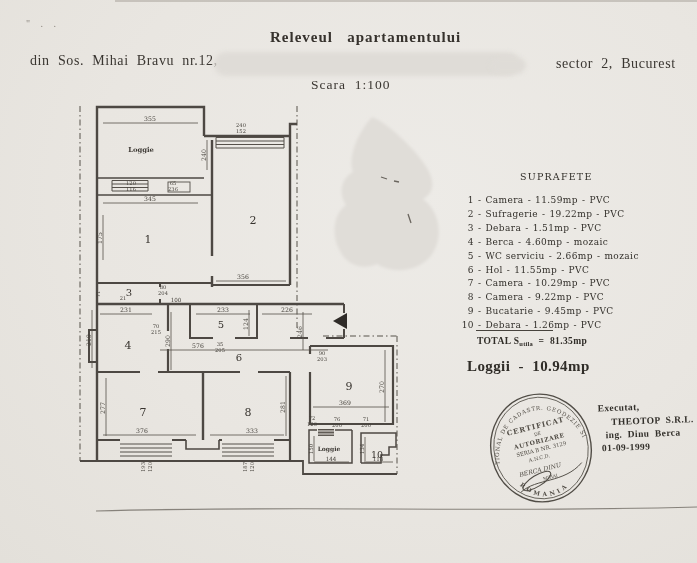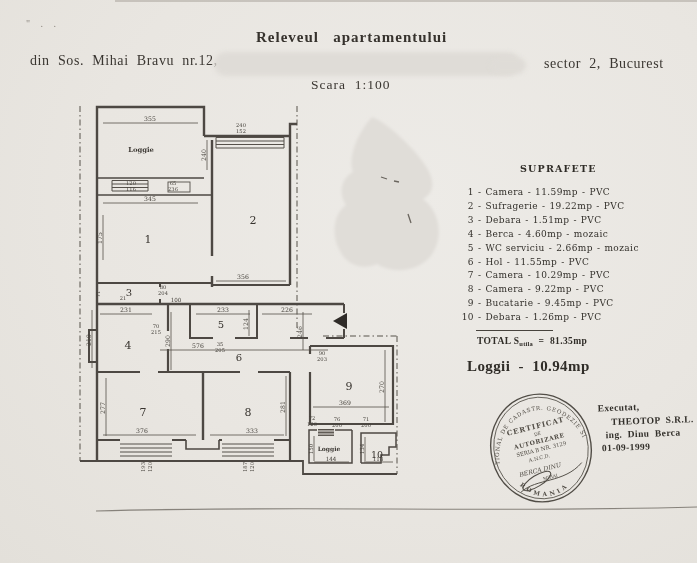--- a/index.html
+++ b/index.html
@@ -2,32 +2,32 @@
 <html><head>
 <meta charset="utf-8">
 <style>
   html,body{margin:0;padding:0;}
   body{
     width:697px;height:563px;position:relative;overflow:hidden;
     background:radial-gradient(ellipse at 60% 35%, #edebe7 0%, #e9e6e1 55%, #e3e0da 100%);
     font-family:"Liberation Serif","DejaVu Serif",serif;color:#3a3631;
   }
   .abs{position:absolute;white-space:pre;}
-  .title{left:256px;top:29px;font-size:15px;font-weight:bold;letter-spacing:1px;color:#36322d;text-align:right;}
+  .title{left:270px;top:29px;font-size:15px;font-weight:bold;letter-spacing:1px;color:#36322d;text-align:right;}
   .addr-left{left:30px;top:53px;font-size:14px;letter-spacing:.6px;}
-  .addr-right{left:544px;top:56px;font-size:14px;letter-spacing:.6px;text-align:center;}
+  .addr-right{left:556px;top:56px;font-size:14px;letter-spacing:.6px;text-align:center;}
   .scale{left:311px;top:77px;font-size:13.5px;letter-spacing:1px;}
   .corner-marks{left:26px;top:18px;font-size:10px;color:#8f8a82;letter-spacing:4px;}
   .smudge{position:absolute;background:#dfdcd7;border-radius:12px;filter:blur(2px);}
   .smudge-addr{left:214px;top:52px;width:306px;height:24px;}
   .smudge-addr2{left:490px;top:58px;width:36px;height:15px;border-radius:8px;}
 
   
   .legend{position:absolute;left:458px;top:163px;width:236px;font-family:"DejaVu Serif","Liberation Serif",serif;}
-  .lg-head{font-size:9.5px;font-weight:bold;letter-spacing:1.2px;margin:0 0 12px 62px;color:#2f2c27;}
+  .lg-head{font-size:9.5px;font-weight:normal;letter-spacing:1.2px;margin:8px 0 12px 62px;color:#2f2c27;}
   .lg-row{font-size:9px;font-weight:normal;line-height:13.9px;letter-spacing:.4px;color:#33302b;white-space:pre;}
   .lg-num{display:inline-block;width:16px;text-align:right;}
   .lg-sep{padding:0 4px;}
   .total-rule{position:absolute;left:476px;top:330px;width:77px;height:1.2px;background:#47433d;}
   .total-line{left:477px;top:336px;font-size:9.5px;font-weight:bold;letter-spacing:.4px;color:#302d28;}
   .total-sub{font-size:6.5px;vertical-align:-2px;letter-spacing:.2px;}
   .loggii-line{left:467px;top:358px;font-size:15px;font-weight:bold;letter-spacing:.4px;color:#302d28;}
 
   
   .stamp{position:absolute;left:489px;top:392px;width:104px;height:112px;transform:rotate(-14deg);opacity:.92;}

